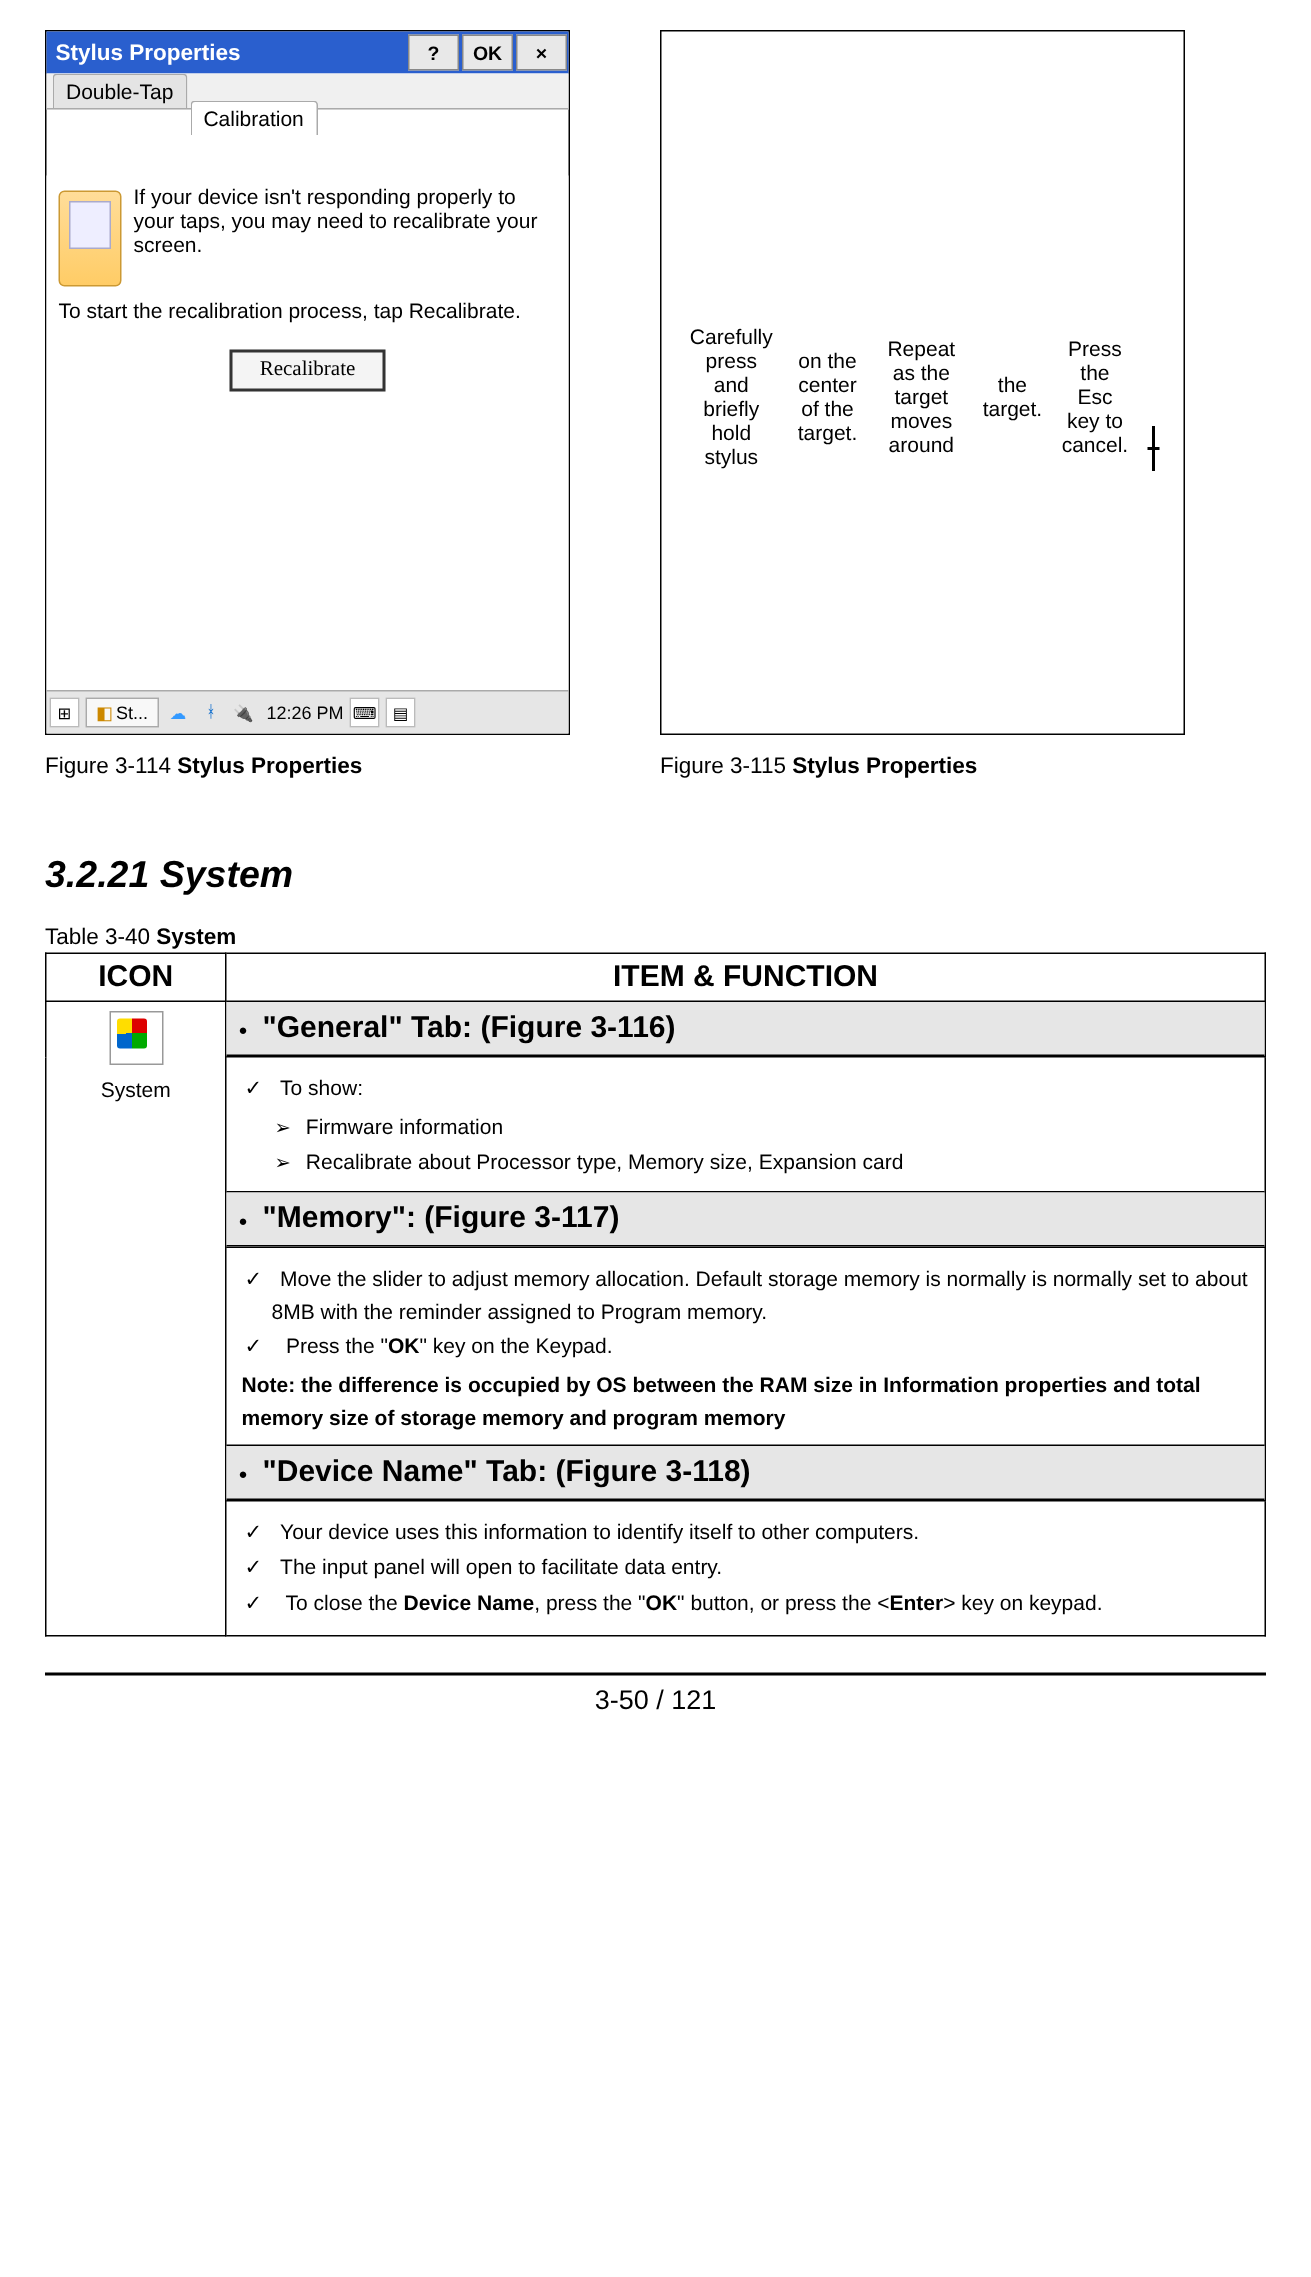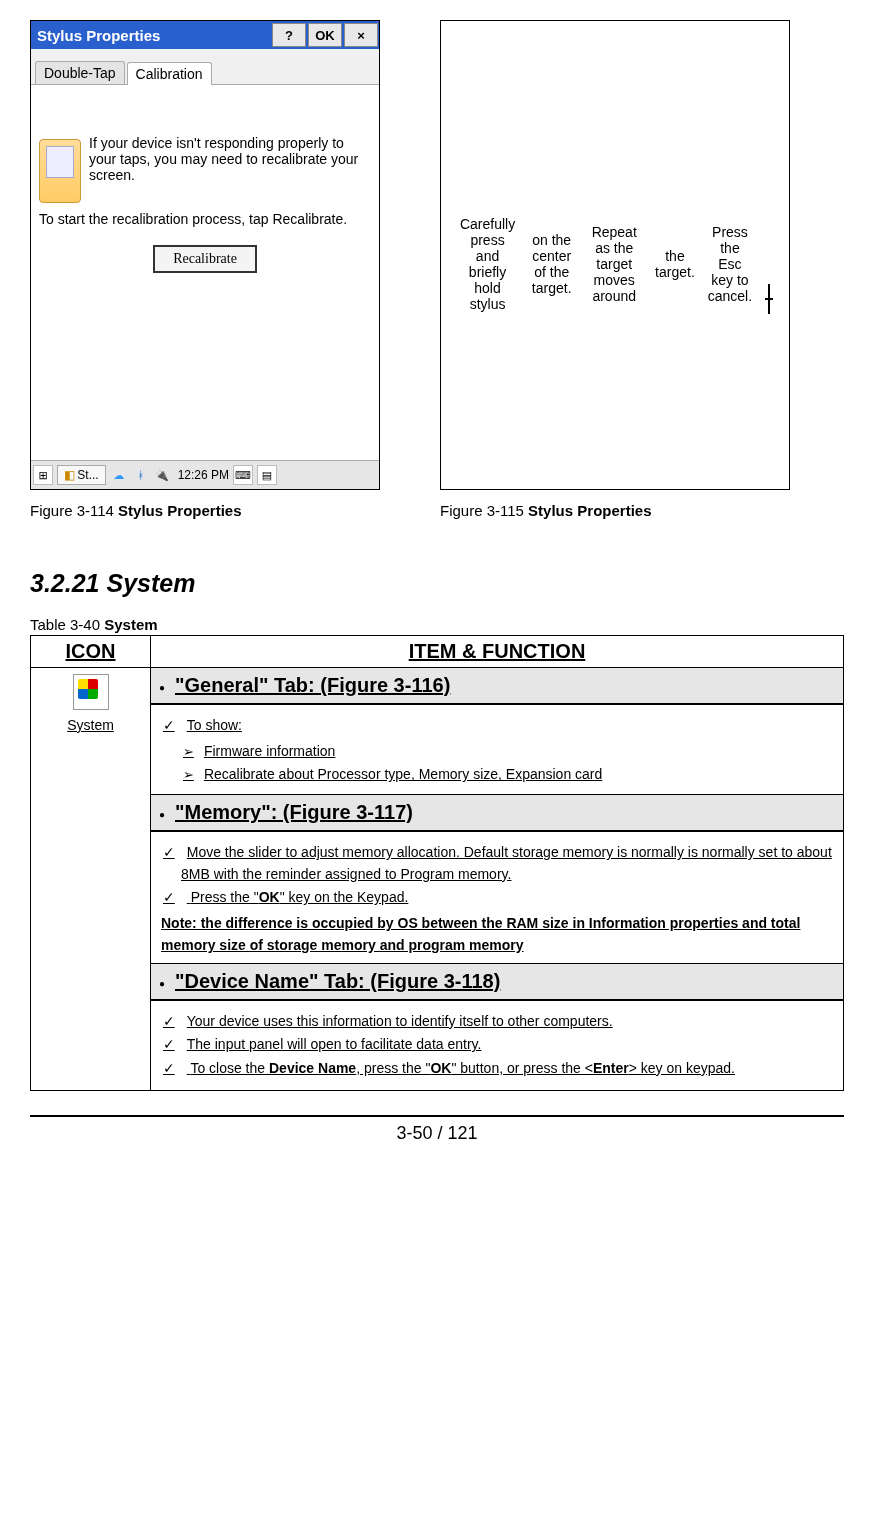--- a/index.html
+++ b/index.html
@@ -50,36 +50,36 @@
     justify-content: center;
     font-size: 13px;
     font-weight: bold;
     margin: 0 1px;
     padding: 0 4px;
   }
   .tabs {
     background: #f0f0f0;
     display: flex;
     border-bottom: 1px solid #aaa;
-    padding-top: 12px;
+    padding-top: 0;
     padding-left: 4px;
     gap: 2px;
   }
   .tab {
     font-size: 14px;
     padding: 3px 8px;
     border: 1px solid #aaa;
     border-bottom: none;
     border-radius: 3px 3px 0 0;
     background: #e4e4e4;
   }
   .tab.active {
     background: #fff;
     position: relative;
-    top: 1px;
+    top: 18px;
   }
   .content-area {
     flex: 1;
     padding: 6px 8px;
     font-size: 14px;
     background: #fff;
     margin-top: 44px;
   }
   .icon-row { display:flex; gap:8px; }
   .pda-icon {
@@ -161,21 +161,20 @@
 
   table.systab {
     border-collapse: collapse;
     width: 100%;
     margin-top: 2px;
     table-layout: fixed;
   }
   table.systab th, table.systab td {
     border: 1.5px solid #000;
     vertical-align: top;
-    text-decoration: underline;
   }
   table.systab th {
     font-size: 20px;
     padding: 4px;
     text-align: center;
   }
   col.c-icon { width: 120px; }
   td.icon-cell {
     text-align: center;
     padding-top: 6px;

